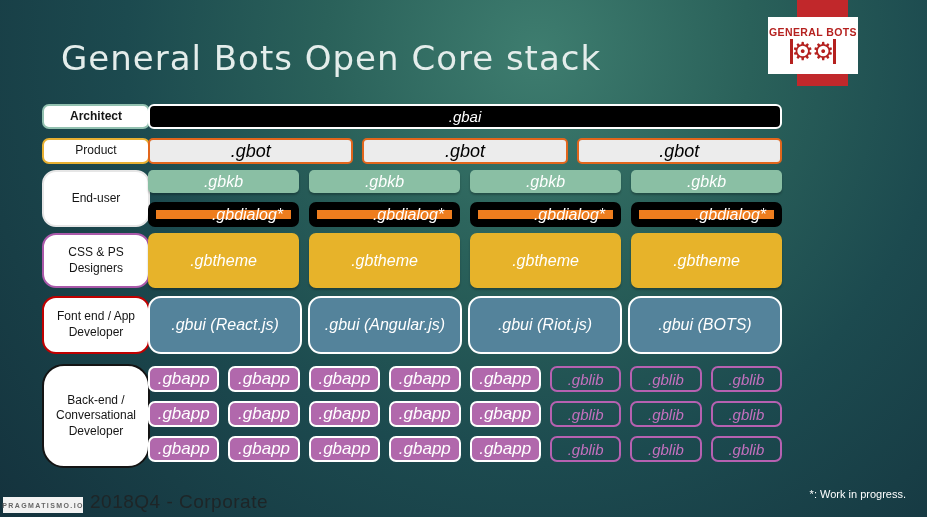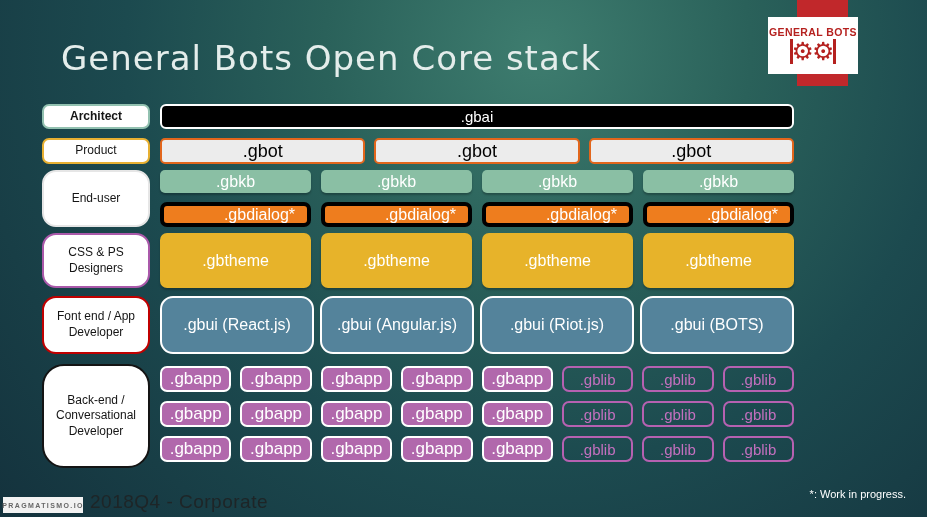--- a/index.html
+++ b/index.html
@@ -34,39 +34,39 @@
     font-size:12px;line-height:1.3;box-sizing:border-box;padding:2px 6px;
   }
   #role-architect{top:104px;height:25px;border:2px solid #92c1b0;border-radius:7px;font-weight:bold;}
   #role-product{top:138px;height:26px;border:2px solid #e7b032;border-radius:7px;}
   #role-enduser{top:170px;height:57px;border:2px solid #e6e6e6;border-radius:14px;}
   #role-cssps{top:233px;height:55px;border:2px solid #aa59aa;border-radius:14px;}
   #role-frontend{top:296px;height:58px;border:2px solid #c00000;border-radius:14px;}
   #role-backend{top:364px;height:104px;border:2px solid #141414;border-radius:22px;}
 
   
-  .row{position:absolute;left:160px;width:634px;display:flex;}
+  .row{position:absolute;left:148px;width:634px;display:flex;font-style:italic;}
   #row-gbai{top:104px;height:25px;}
   #row-gbot{top:138px;height:26px;gap:9px;}
   #row-gbkb{top:170px;height:23px;gap:10px;}
   #row-gbdialog{top:202px;height:25px;gap:10px;}
   #row-gbtheme{top:233px;height:55px;gap:10px;}
   #row-gbui{top:296px;height:58px;gap:6px;}
   #row-app1{top:366px;height:26px;gap:9px;}
   #row-app2{top:401px;height:26px;gap:9px;}
   #row-app3{top:436px;height:26px;gap:9px;}
 
   .box{
     flex:1;display:flex;align-items:center;justify-content:center;
     color:#ffffff;font-size:16px;border-radius:6px;box-sizing:border-box;white-space:nowrap;
   }
   .gbai{background:#000000;border:2px solid #ffffff;border-radius:6px;font-size:15px;}
   .gbot{background:#ececec;border:2px solid #e2661c;border-radius:5px;color:#000000;font-size:18px;}
   .gbkb{background:#8abfa4;border-radius:5px;box-shadow:0 2px 2px rgba(0,0,0,0.25);}
-  .gbdialog{background:#ee7d1e;border:4px solid #000000;border-radius:7px;padding-left:48px;}
+  .gbdialog{background:#ee7d1e;border:8px solid #000000;border-radius:7px;padding-left:48px;}
   .gbtheme{background:#e7b32a;border-radius:7px;box-shadow:0 2px 2px rgba(0,0,0,0.25);}
   .gbui{background:#54839b;border:2px solid #ffffff;border-radius:13px;}
   .gbapp{background:#b168ac;border:2px solid #ffffff;border-radius:7px;font-size:17px;}
   .gblib{background:transparent;border:2px solid #b661b1;border-radius:7px;color:#c470bf;font-size:15px;}
 
   
   .brand-box{position:absolute;left:3px;top:497px;width:80px;height:16px;background:#f2f2f2;
     display:flex;align-items:center;justify-content:center;}
   .brand-text{font-size:7px;letter-spacing:1.4px;color:#666;font-weight:bold;}
   .caption{position:absolute;left:90px;top:491px;font-size:19px;color:#1e2527;letter-spacing:0.5px;}

